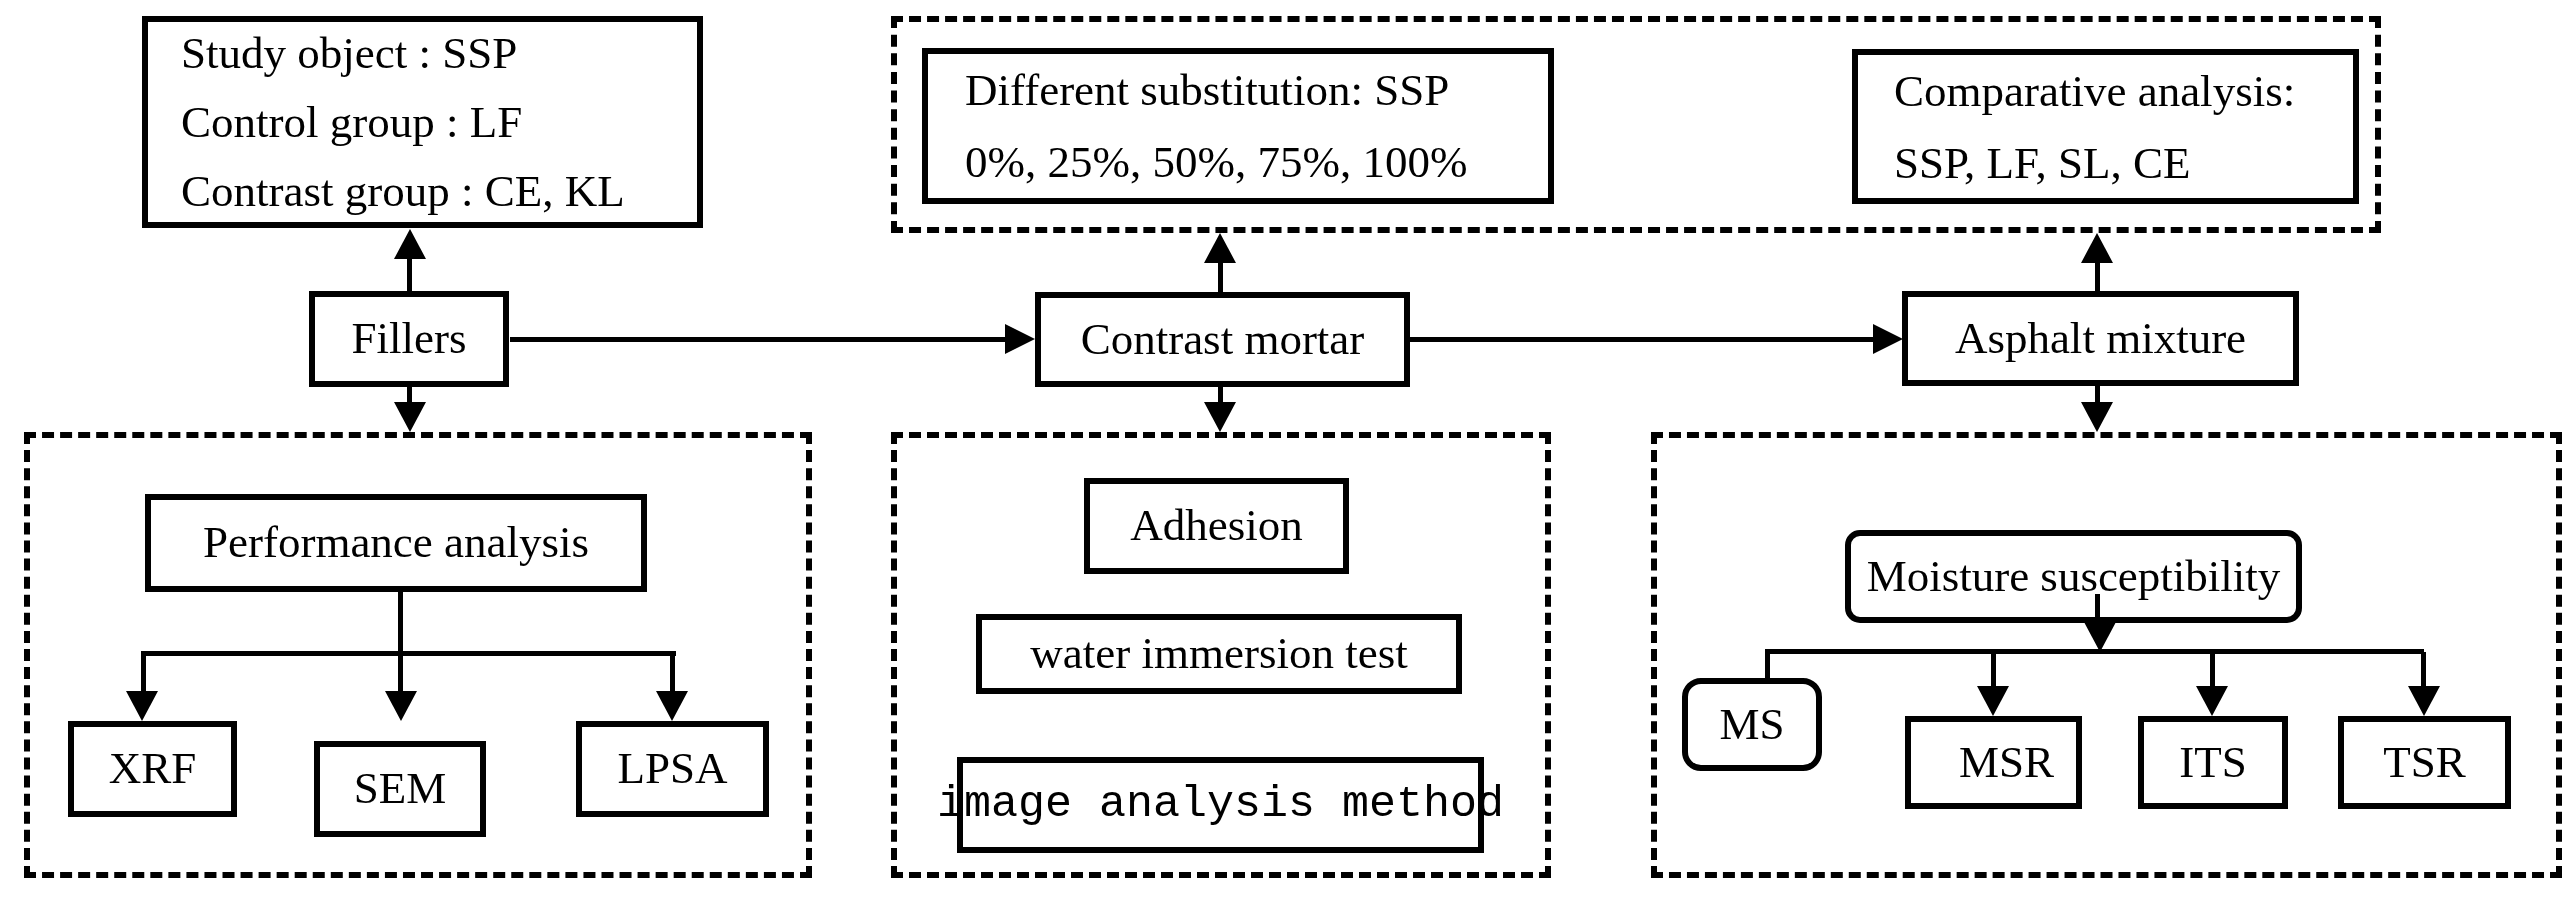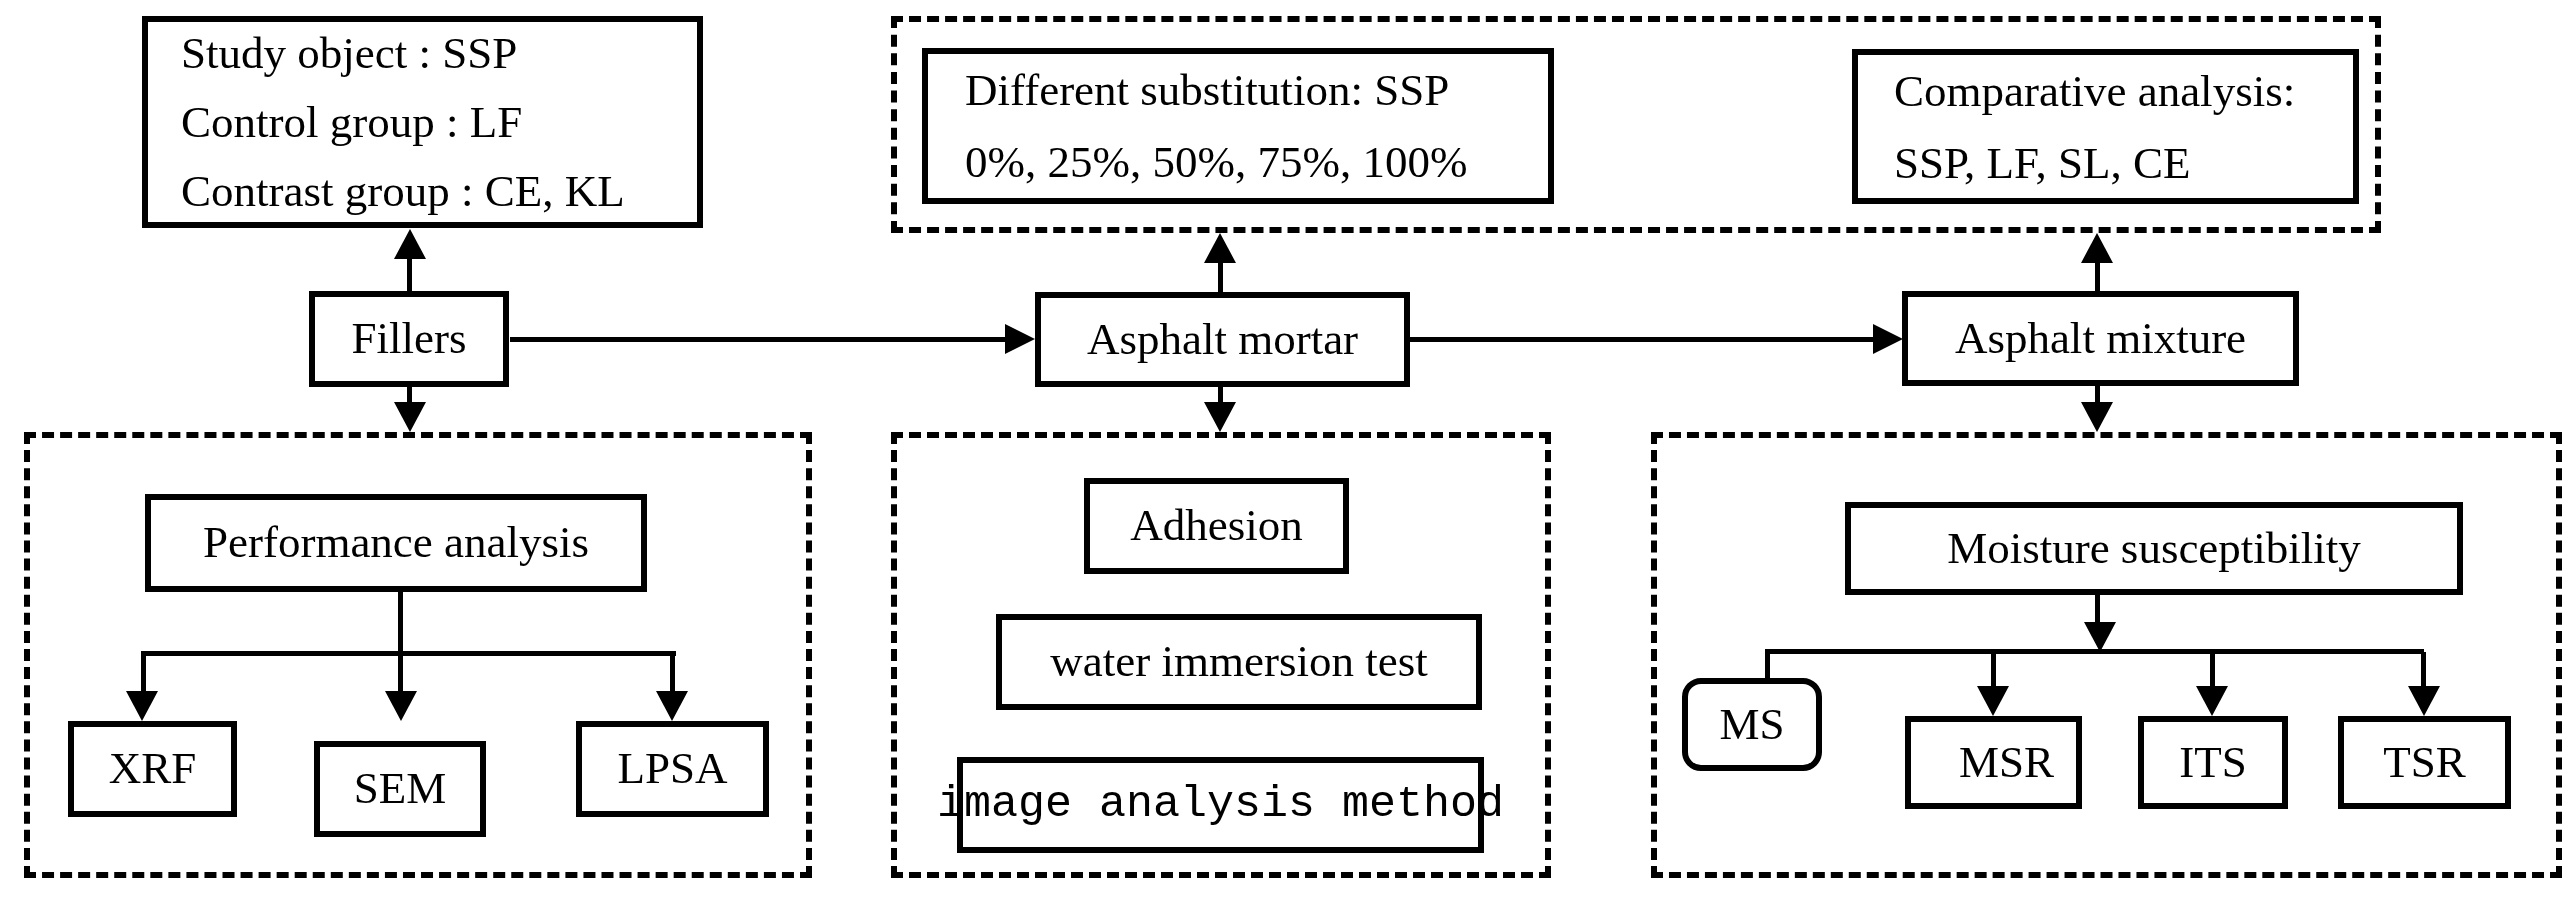--- a/index.html
+++ b/index.html
@@ -62,21 +62,21 @@
   <div class="sbox multi" style="left:1852px;top:49px;width:507px;height:155px;padding-left:36px;line-height:72px;">
     <span class="tline">Comparative analysis:</span>
     <span class="tline">SSP, LF, SL, CE</span>
   </div>
 
   <div class="sbox" style="left:309px;top:291px;width:200px;height:96px;">
     <span>Fillers</span>
   </div>
 
   <div class="sbox" style="left:1035px;top:292px;width:375px;height:95px;">
-    <span>Asphalt mortar</span>
+    <span>Contrast mortar</span>
   </div>
 
   <div class="sbox" style="left:1902px;top:291px;width:397px;height:95px;">
     <span>Asphalt mixture</span>
   </div>
 
   <div class="tri up" style="left:394px;top:229px;"></div>
   <div class="line" style="left:407px;top:257px;width:5.2px;height:34px;"></div>
 
   <div class="tri up" style="left:1204px;top:233px;"></div>
@@ -122,30 +122,30 @@
   </div>
   <div class="sbox" style="left:576px;top:721px;width:193px;height:96px;text-align:right;">
     <span>LPSA</span>
   </div>
 
   <div class="dbox" style="left:891px;top:432px;width:660px;height:446px;"></div>
 
   <div class="sbox" style="left:1084px;top:478px;width:265px;height:96px;">
     <span>Adhesion</span>
   </div>
-  <div class="sbox" style="left:996px;top:614px;width:486px;height:96px;">
+  <div class="sbox" style="left:976px;top:614px;width:486px;height:80px;">
     <span>water immersion test</span>
   </div>
   <div class="sbox" style="left:957px;top:757px;width:527px;height:96px;font-family:Liberation Mono, monospace;">
     <span>image analysis method</span>
   </div>
 
   <div class="dbox" style="left:1651px;top:432px;width:911px;height:446px;"></div>
 
-  <div class="sbox" style="left:1845px;top:502px;width:618px;height:93px;">
+  <div class="sbox" style="left:1845px;top:530px;width:457px;height:93px;border-radius:15px;">
     <span>Moisture susceptibility</span>
   </div>
 
   <div class="line" style="left:2095px;top:594px;width:5.2px;height:30px;"></div>
   <div class="tri down" style="left:2084px;top:622px;"></div>
   <div class="line" style="left:1765px;top:649px;width:659px;height:5.2px;"></div>
 
   <div class="line" style="left:1765px;top:652px;width:5.2px;height:36px;"></div>
   <div class="tri down" style="left:1751px;top:686px;"></div>
   <div class="line" style="left:1991px;top:652px;width:5.2px;height:36px;"></div>

